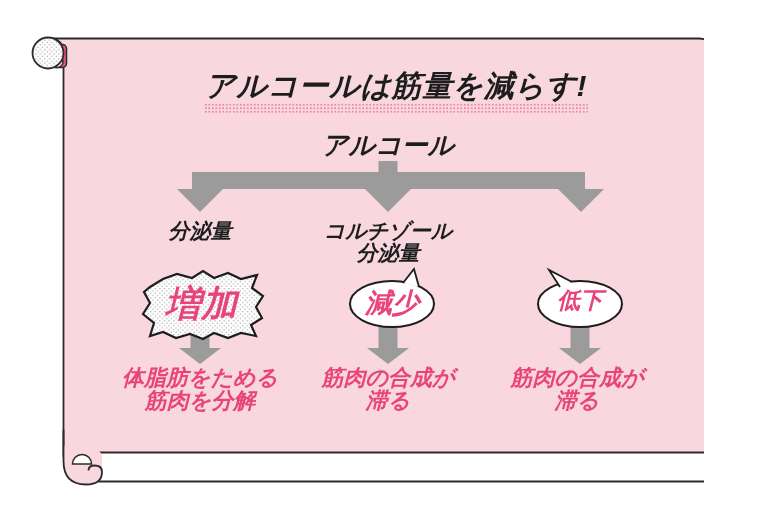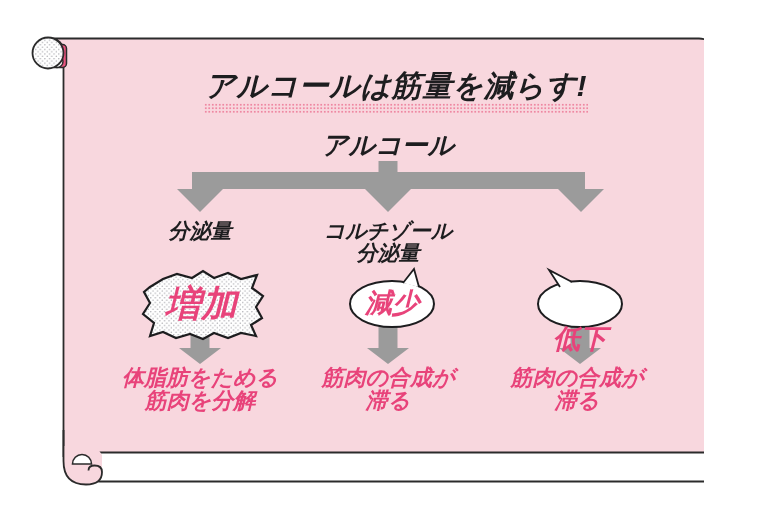--- a/index.html
+++ b/index.html
@@ -37,21 +37,21 @@
   .root-label { top: 132px; left: 388px; transform: translateX(-50%); font-size: 26px; }
 
   .cause  { top: 220px; width: 250px; font-size: 21px; }
   .cause.c1 { left: 75px; }
   .cause.c2 { left: 263px; }
   .cause.c3 { left: 452px; }
 
   .change { color: var(--accent-pink, #e8437a); }
   .change.c1 { top: 285px; left: 201px; transform: translateX(-50%); font-size: 36px; text-align: center; }
   .change.c2 { top: 289px; left: 392px; transform: translateX(-50%); font-size: 27px; }
-  .change.c3 { top: 289px; left: 580px; transform: translateX(-50%); font-size: 27px; margin-top: 36px; }
+  .change.c3 { top: 289px; left: 580px; transform: translateX(-50%); font-size: 23px; }
 
   .effect { top: 367px; width: 250px; font-size: 22px; color: var(--accent-pink, #e8437a); }
   .effect.c1 { left: 75px; }
   .effect.c2 { left: 263px; }
   .effect.c3 { left: 452px; }
 </style>
 </head>
 <body>
 
 <div class="canvas">

